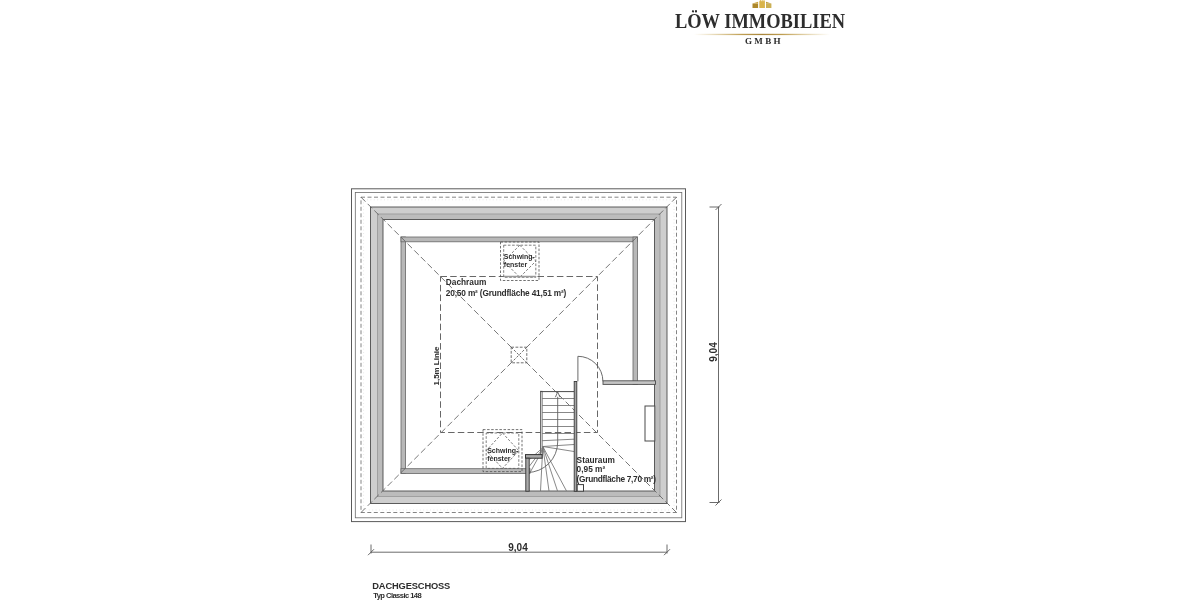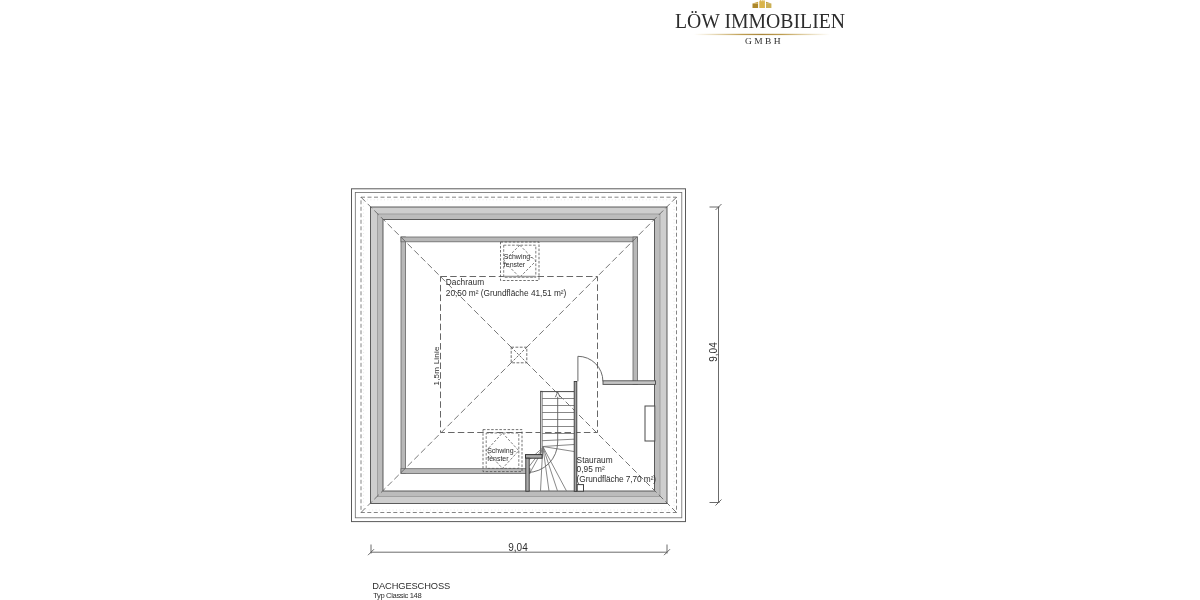--- a/index.html
+++ b/index.html
@@ -1,16 +1,16 @@
 <!DOCTYPE html>
 <html><head>
 <meta charset="utf-8">
 <style>
   html,body{margin:0;padding:0;background:#ffffff;}
-  #page{position:relative;width:1200px;height:600px;background:#ffffff;overflow:hidden;}
+  #page{position:relative;width:1200px;height:600px;background:#ffffff;overflow:hidden;font-weight:bold;}
   svg text{font-family:"Liberation Sans",sans-serif;fill:#2d2d2d;}
 </style>
 </head>
 <body>
 <div id="page">
 <svg width="1200" height="600" viewBox="0 0 1200 600">
 
 <g>
   <rect x="752.5" y="3.5" width="5.6" height="4.5" fill="#ad882a"></rect>
   <polygon points="752.5,3.5 758.1,1.8 758.1,3.5" fill="#c9a23c"></polygon>

